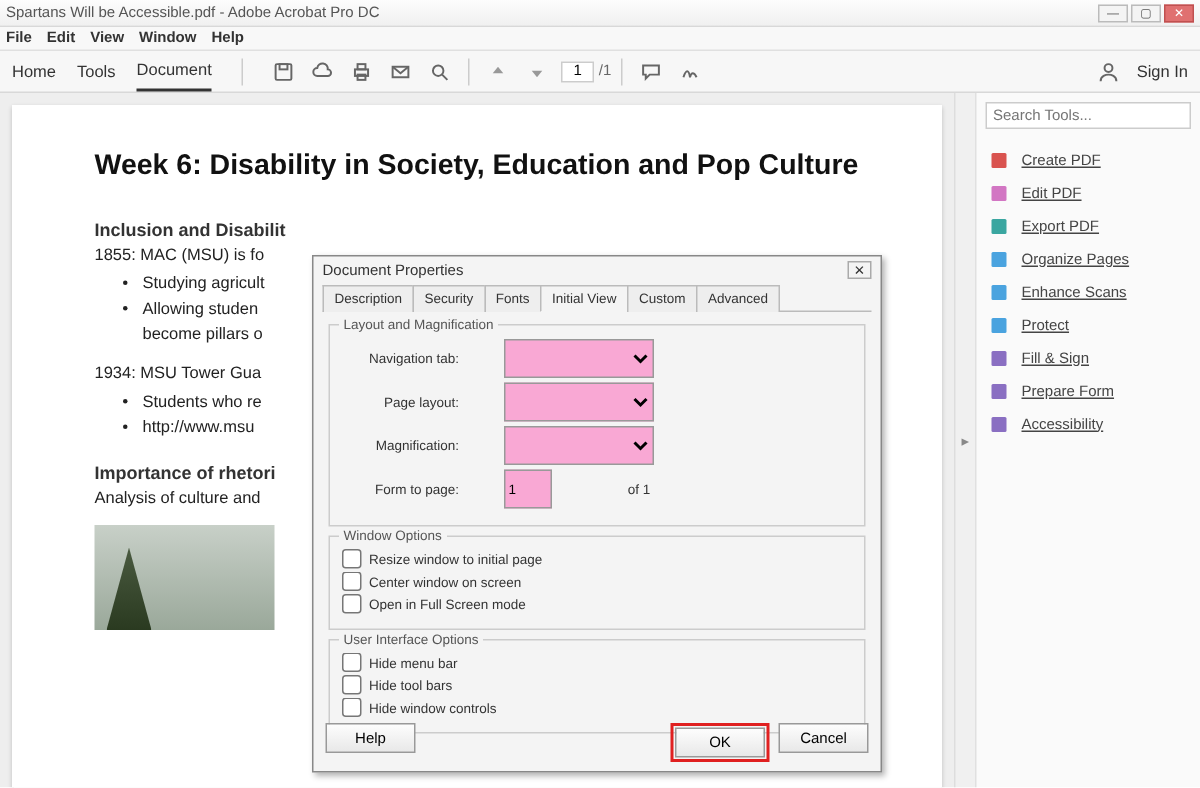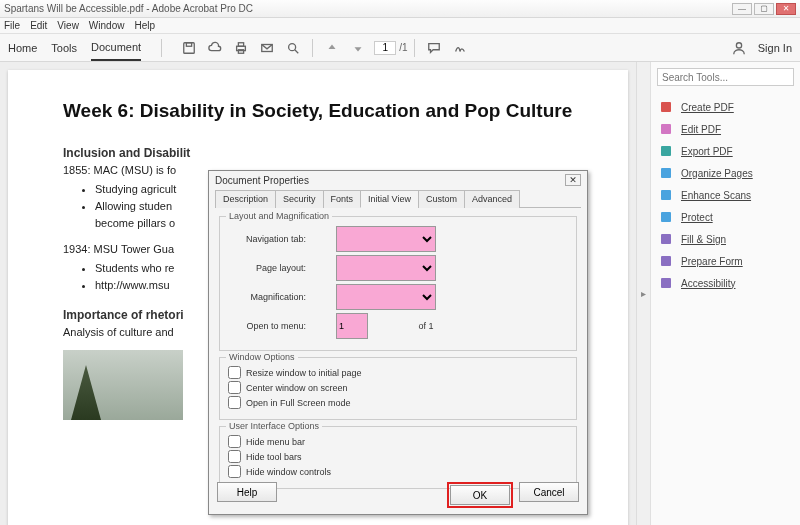--- a/index.html
+++ b/index.html
@@ -2,21 +2,21 @@
 <html><head>
 <meta charset="utf-8">
 <style>
   * { box-sizing: border-box; margin: 0; padding: 0; font-family: "Segoe UI", Tahoma, sans-serif; }
   body { width: 800px; height: 525px; background: #fff; overflow: hidden; position: relative; font-size: 11px; color: #333; }
   .titlebar { height: 18px; background: linear-gradient(#fdfdfd,#f0f0f0); display: flex; align-items: center; padding: 0 4px; border-bottom: 1px solid #d8d8d8; }
   .title-text { font-size: 10px; color: #555; flex: 1; }
   .winbtn { width: 20px; height: 12px; margin-left: 2px; border: 1px solid #bbb; background: #f4f4f4; font-size: 8px; line-height: 10px; text-align: center; color: #555; }
   .winbtn.close { background: #e07070; color: #fff; border-color: #c05050; }
   .menubar { height: 16px; background: #f8f8f8; display: flex; align-items: center; padding: 0 4px; border-bottom: 1px solid #e0e0e0; }
-  .menubar span { font-size: 10px; margin-right: 10px; color: #333; }
+  .menubar span { font-size: 10px; margin-right: 10px; color: #333; font-weight: bold; }
   .toolbar { height: 28px; background: #f7f7f7; display: flex; align-items: center; padding: 0 8px; border-bottom: 1px solid #d8d8d8; }
   .tb-tab { font-size: 11px; margin-right: 14px; color: #333; padding: 6px 0; }
   .tb-tab.active { border-bottom: 2px solid #333; font-weight: 500; }
   .tb-icons { display: flex; align-items: center; margin-left: 8px; }
   .tb-ico { width: 16px; height: 16px; margin: 0 5px; display:flex; align-items:center; justify-content:center; color:#666; }
   .tb-ico svg { width:14px; height:14px; stroke:#666; fill:none; stroke-width:1.5; }
   .tb-sep { width:1px; height:18px; background:#ccc; margin:0 6px; }
   .pager { display:flex; align-items:center; font-size:10px; color:#666; }
   .pager input { width:22px; height:14px; font-size:10px; text-align:center; border:1px solid #ccc; margin:0 3px; }
   .tb-right { margin-left:auto; display:flex; align-items:center; }
@@ -277,21 +277,21 @@
           <select><option>Page Only</option></select>
         </div>
       <div class="frow">
           <label>Page layout:</label>
           <select><option>Default</option></select>
         </div>
       <div class="frow">
           <label>Magnification:</label>
           <select><option>Default</option></select>
         </div>
-      <div class="frow"><label>Open to menu:</label><input type="text" class="sm" value="1" style=""> &nbsp;<span>of 1</span></div>
+      <div class="frow"><label>Form to page:</label><input type="text" class="sm" value="1" style=""> &nbsp;<span>of 1</span></div>
     </div>
     <div class="grp">
       <span class="grp-label">Window Options</span>
       <div class="chk">
           <input type="checkbox" style="">
           <span>Resize window to initial page</span>
         </div>
       <div class="chk">
           <input type="checkbox" style="">
           <span>Center window on screen</span>

